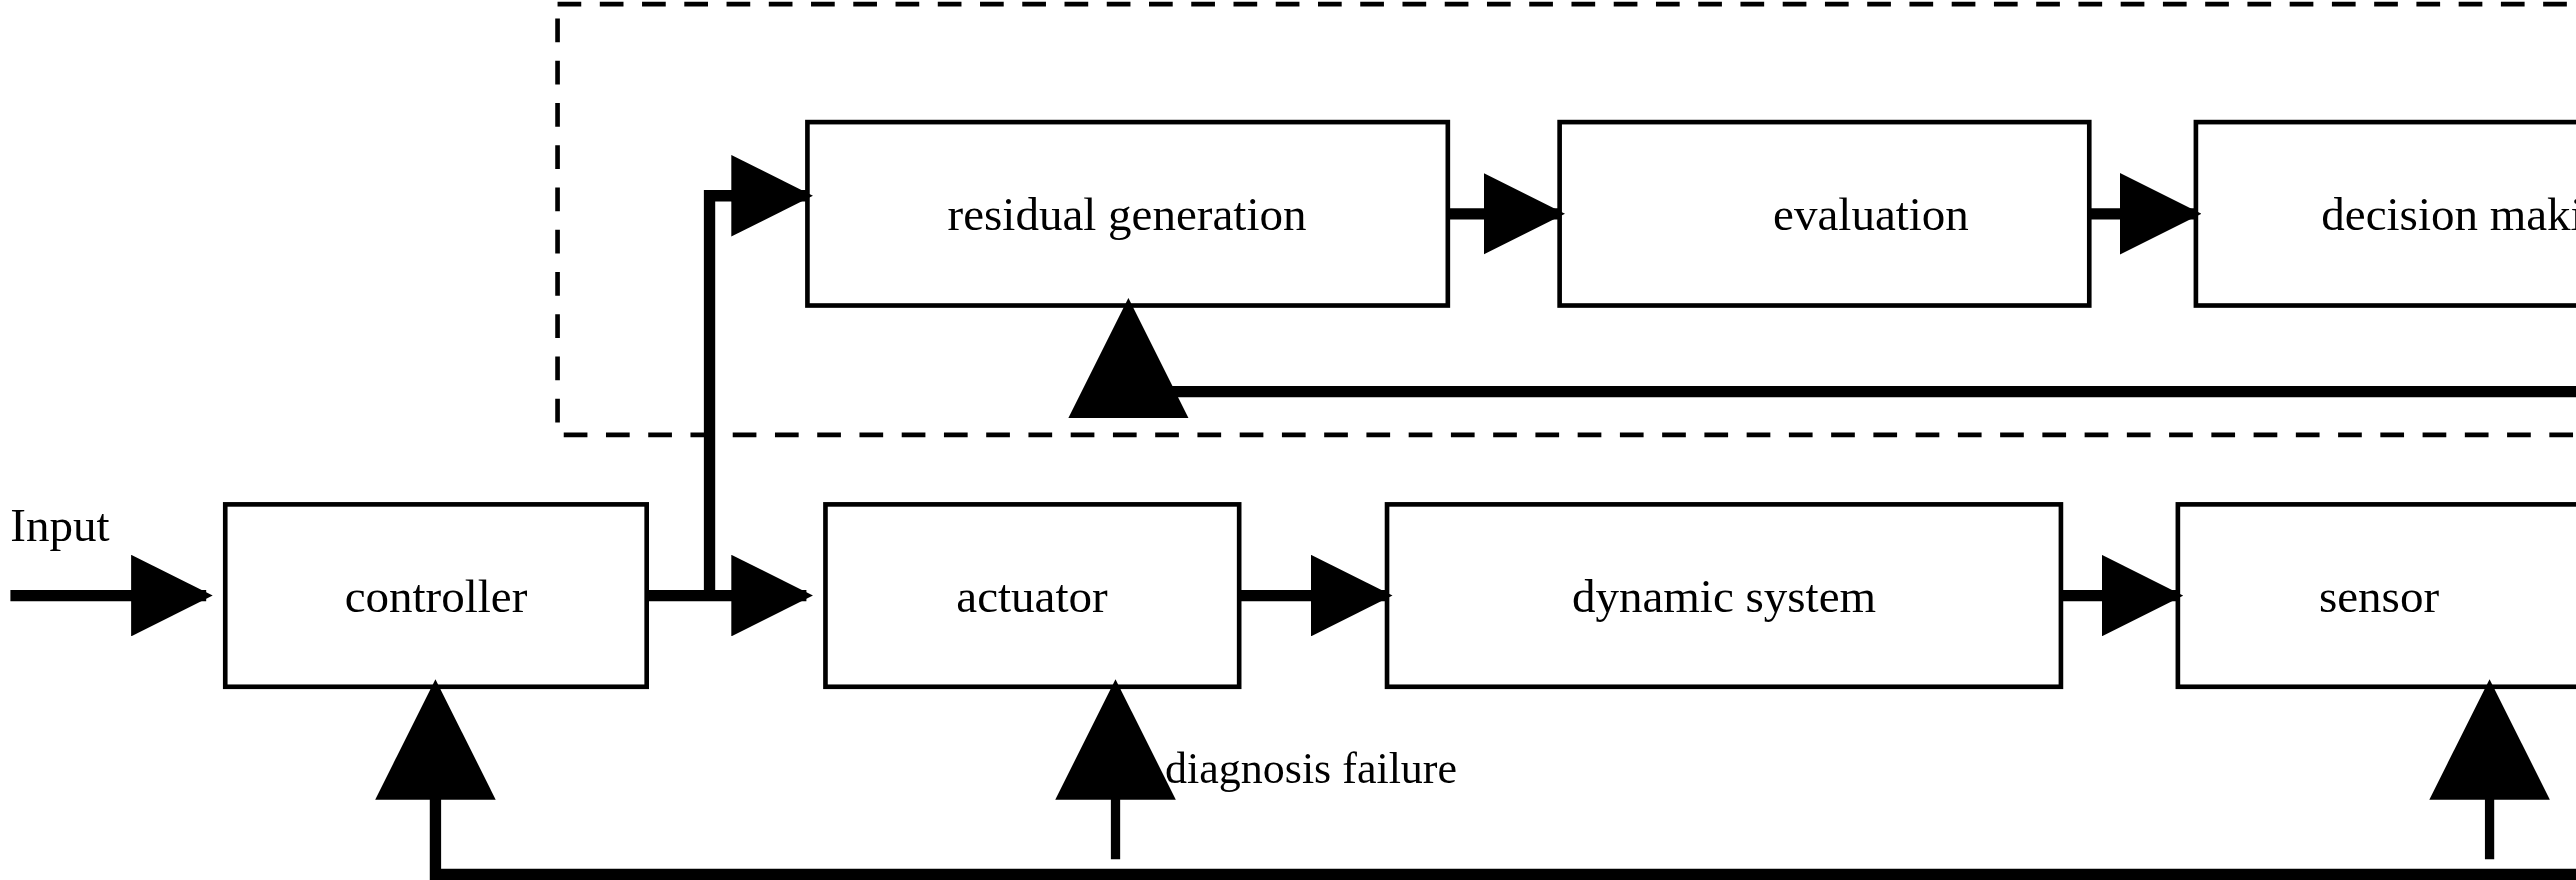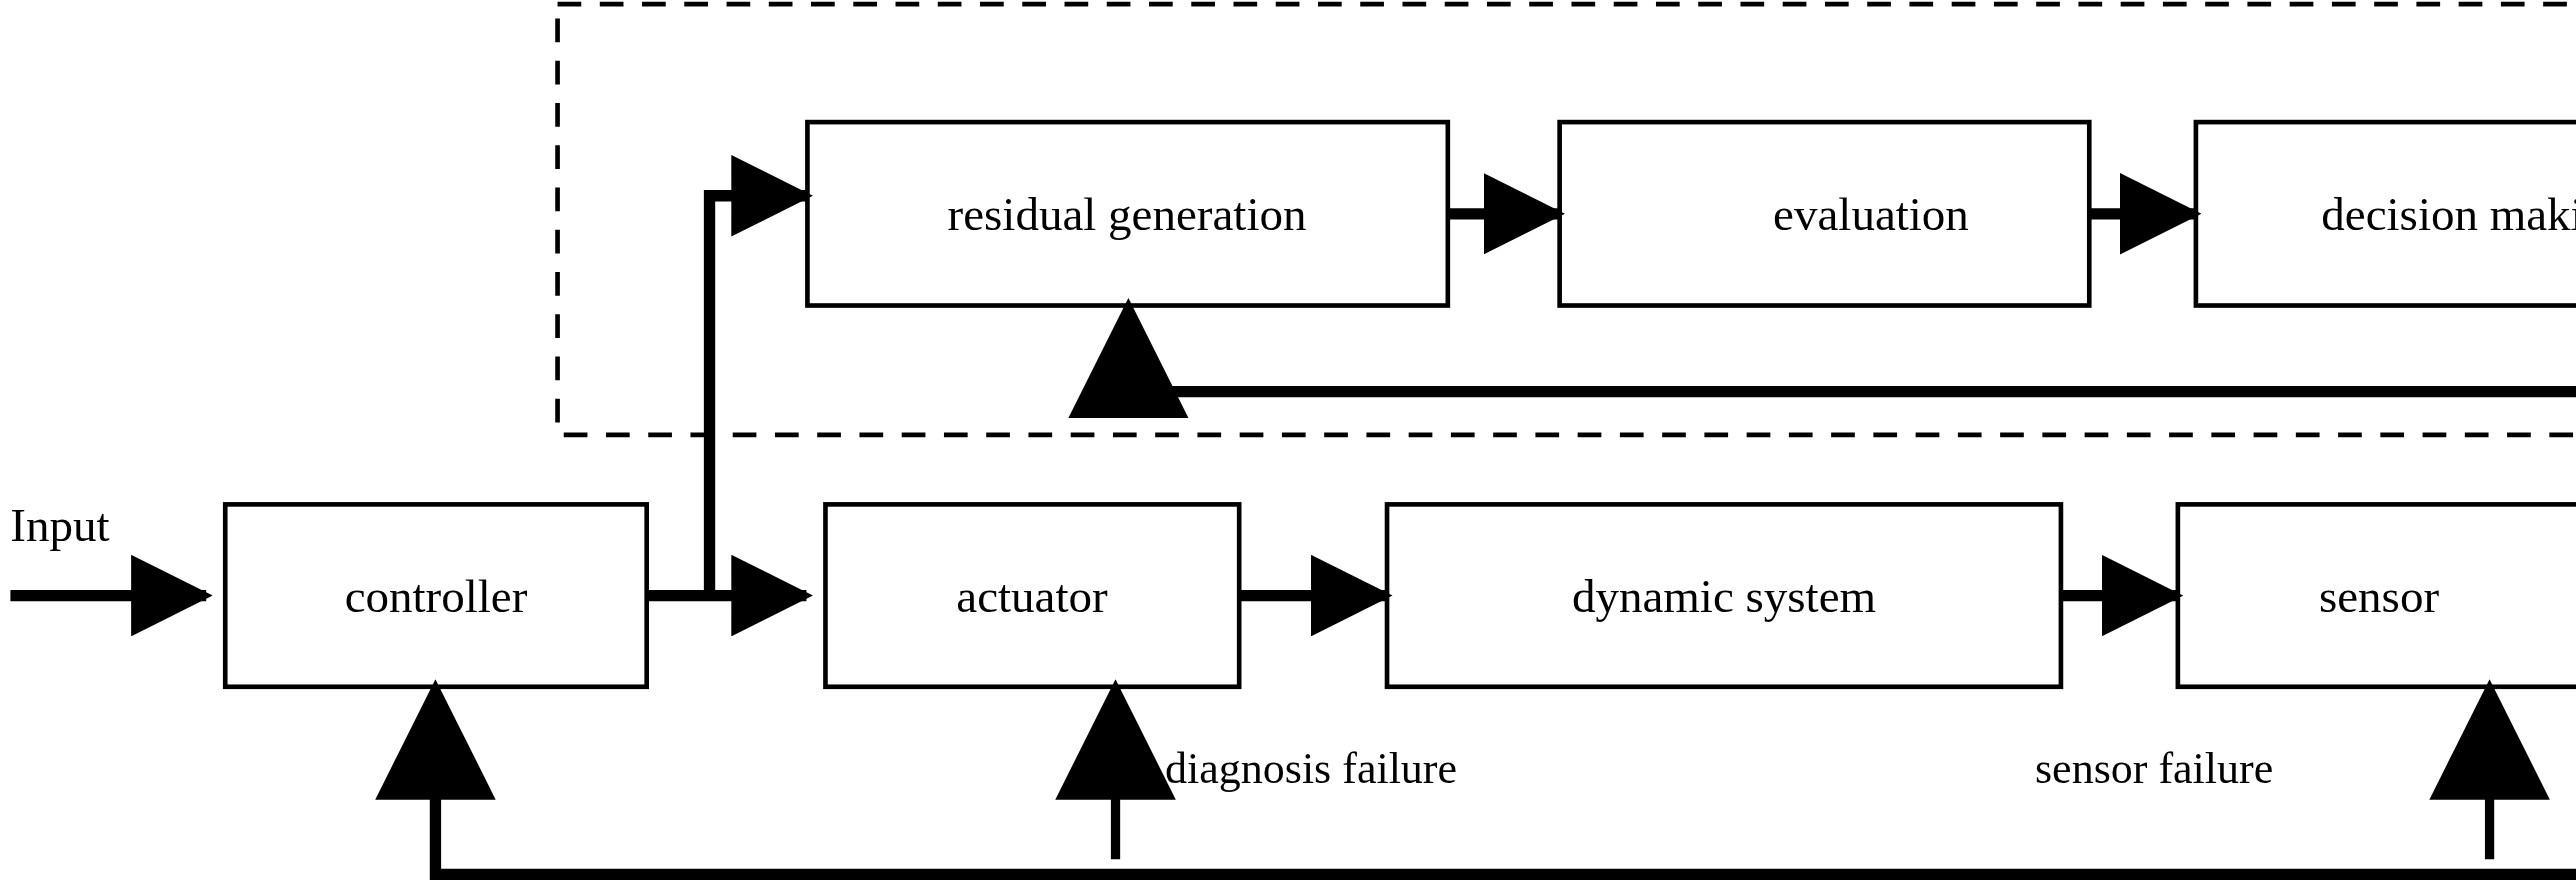--- a/index.html
+++ b/index.html
@@ -113,16 +113,15 @@
   <div class="lbl box-label" style="left:1032px; top:596px;font-family:Liberation Serif, serif;">actuator</div>
 
   <div class="lbl box-label" style="left:1724px; top:596px;">dynamic system</div>
 
   <div class="lbl box-label" style="left:2379px; top:596px;">sensor</div>
 
   <div class="lbl io-label" style="left:10.3px; top:502px;">Input</div>
 
   <div class="lbl fail-label" style="left:1165px; top:747px;">diagnosis failure</div>
 
-  <div class="lbl fail-label" style="left:2035px; top:747px;">sensor failure</div>
 
 </div>
 
 
 </body></html>

